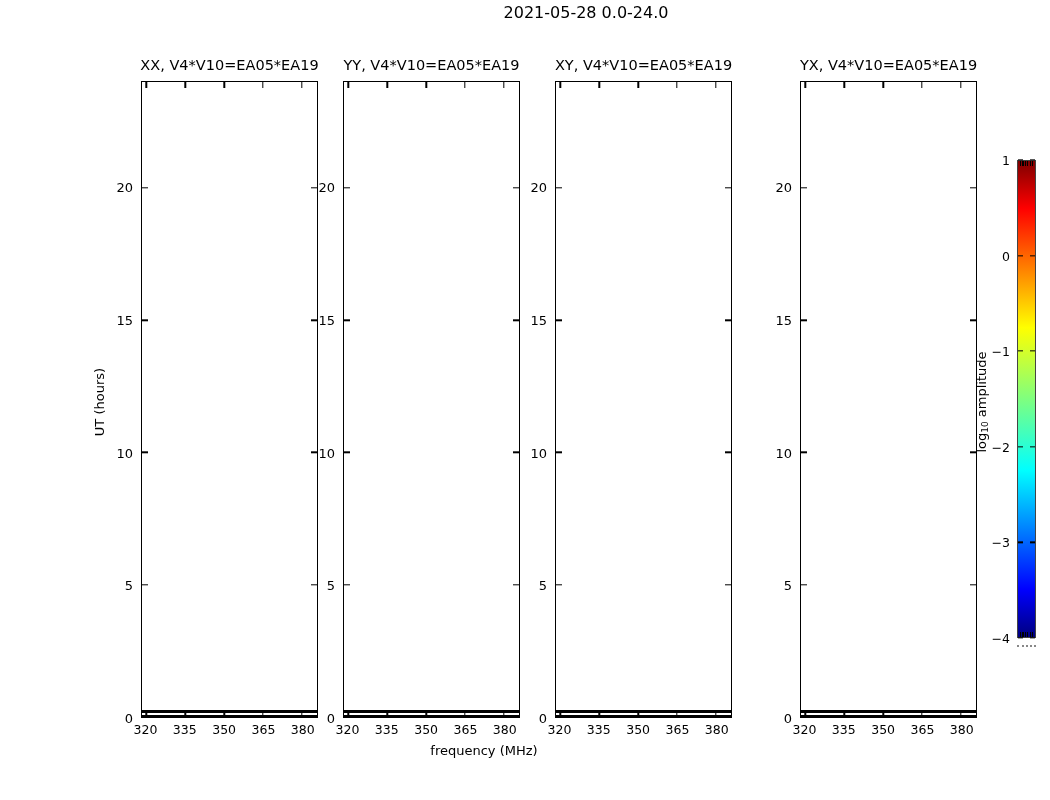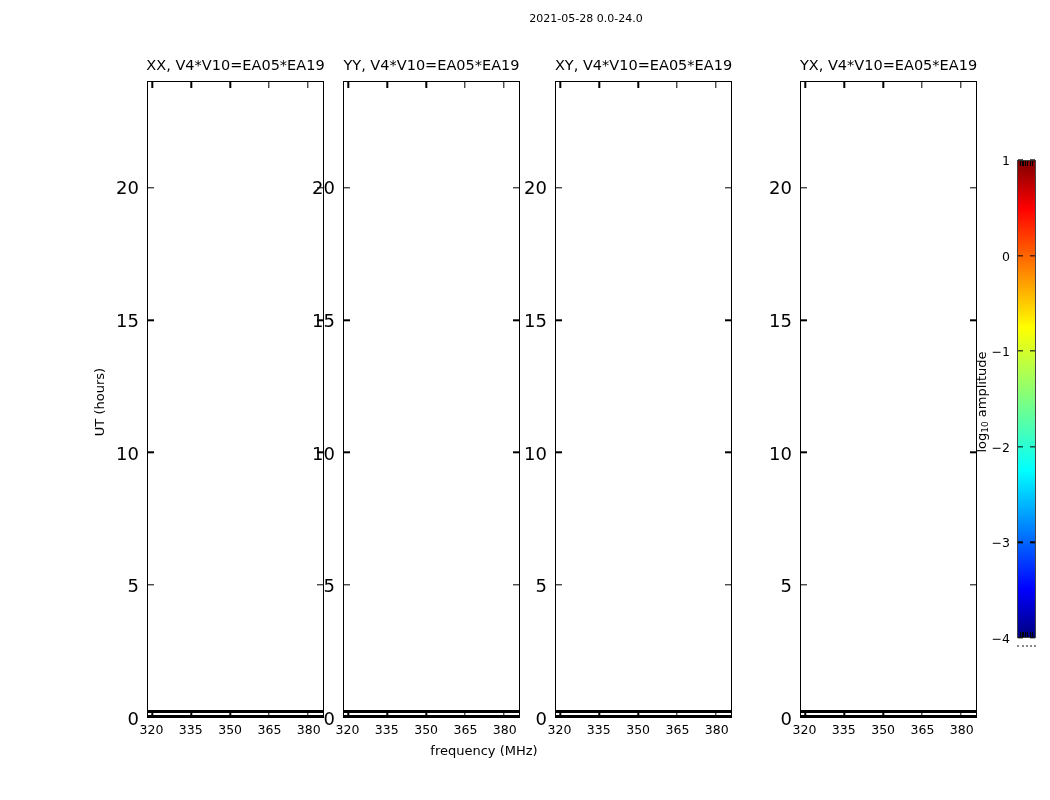--- a/index.html
+++ b/index.html
@@ -8,23 +8,23 @@
     position: relative;
     width: 1050px;
     height: 800px;
     background: #ffffff;
     color: #000000;
     font-family: "DejaVu Sans", "Liberation Sans", sans-serif;
     font-size: 12.5px;
     overflow: hidden;
   }
   .suptitle {
-    position: absolute; top: 12px; left: 586px;
-    transform: translateX(-50%);
-    font-size: 11px; white-space: nowrap;
+    position: absolute; top: 3px; left: 586px;
+    transform: translateX(-50%);
+    font-size: 16px; white-space: nowrap;
   }
   .panel { position: absolute; top: 81px; width: 177px; height: 637px; }
   .panel-title {
     position: absolute; top: -24px; left: 50%;
     transform: translateX(-50%);
     font-size: 14.5px; white-space: nowrap;
   }
   .plot-area { position: absolute; inset: 0; border: 1.8px solid #000; background: #fff; }
   .band-a { position: absolute; left: 0; right: 0; bottom: 4.5px; height: 3px; }
   .band-b { position: absolute; left: 0; right: 0; bottom: 0; height: 2.5px; }
@@ -34,21 +34,21 @@
   .tick-left   { height: 1.4px; width: 6px; left: 0;   transform: translateY(-50%); }
   .tick-right  { height: 1.4px; width: 6px; right: 0;  transform: translateY(-50%); }
   .xticklabel {
     position: absolute; top: 641px;
     transform: translateX(-50%);
     font-size: 12.5px;
   }
   .yticklabel {
     position: absolute; right: calc(100% + 8px);
     transform: translateY(-50%);
-    font-size: 18px;
+    font-size: 13px;
   }
   .ylabel-fig {
     position: absolute; left: 99px; top: 402px;
     transform: translate(-50%, -50%) rotate(-90deg);
     font-size: 13px; white-space: nowrap;
   }
   .xlabel-fig {
     position: absolute; left: 484px; top: 743px;
     transform: translateX(-50%);
     font-size: 13px; white-space: nowrap;
@@ -77,21 +77,21 @@
 </head>
 <body>
 
 <div id="figure">
 
   <div class="suptitle">2021-05-28 0.0-24.0</div>
 
   <div class="ylabel-fig">UT (hours)</div>
   <div class="xlabel-fig">frequency (MHz)</div>
 
-  <div class="panel" style="left:147px">
+  <div class="panel" style="left:141px">
     <div class="panel-title">XX, V4*V10=EA05*EA19</div>
     <div class="plot-area">
       <div class="band-a" style="background: rgb(0, 0, 0);"></div>
       <div class="band-b" style="background: rgb(0, 0, 0);"></div>
     <div class="tick tick-top" style="left: 2.51852%;"></div>
         <div class="tick tick-bottom" style="left: 2.51852%;"></div>
         <div class="tick tick-top" style="left: 24.7407%;"></div>
         <div class="tick tick-bottom" style="left: 24.7407%;"></div>
         <div class="tick tick-top" style="left: 46.963%;"></div>
         <div class="tick tick-bottom" style="left: 46.963%;"></div>

